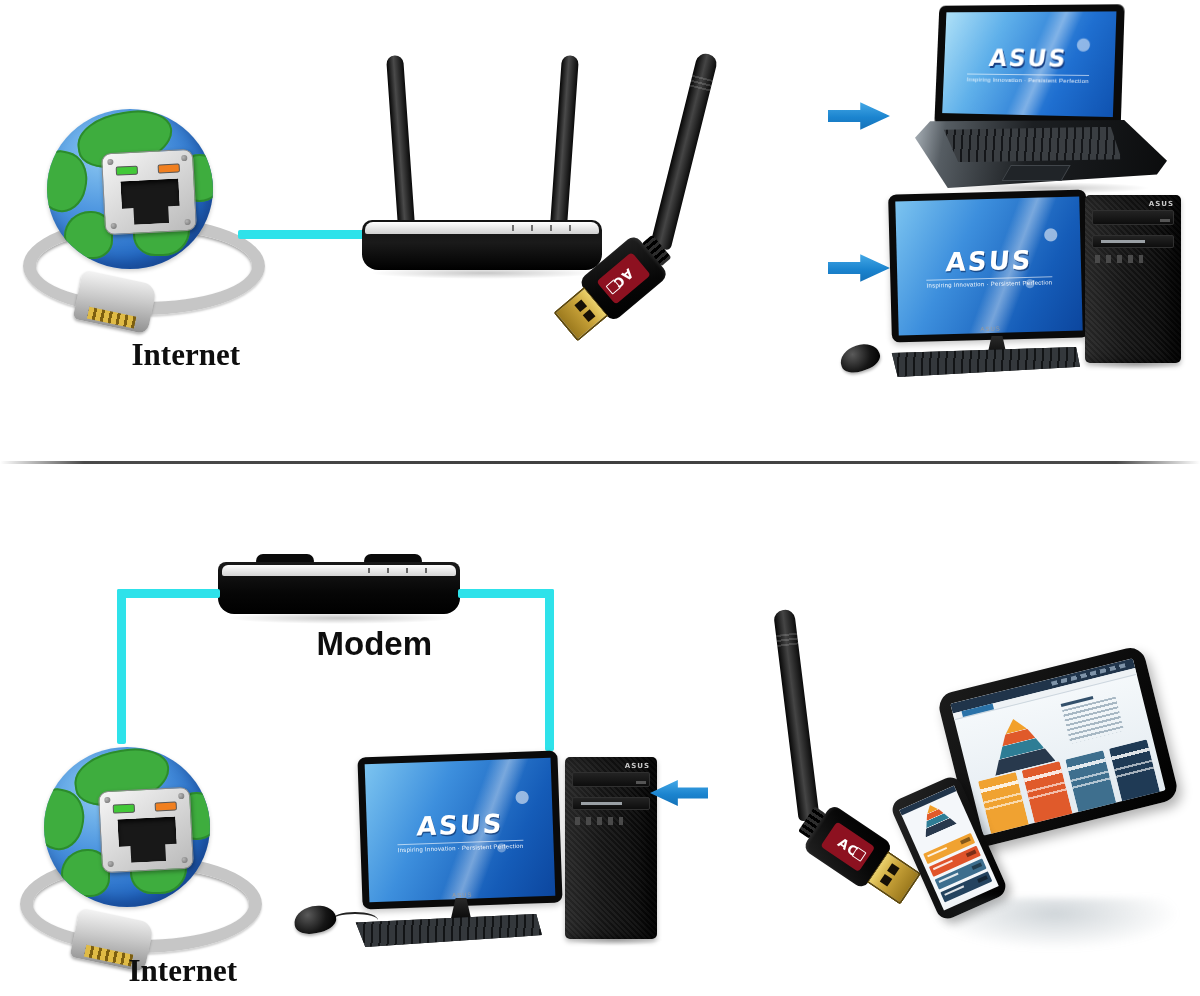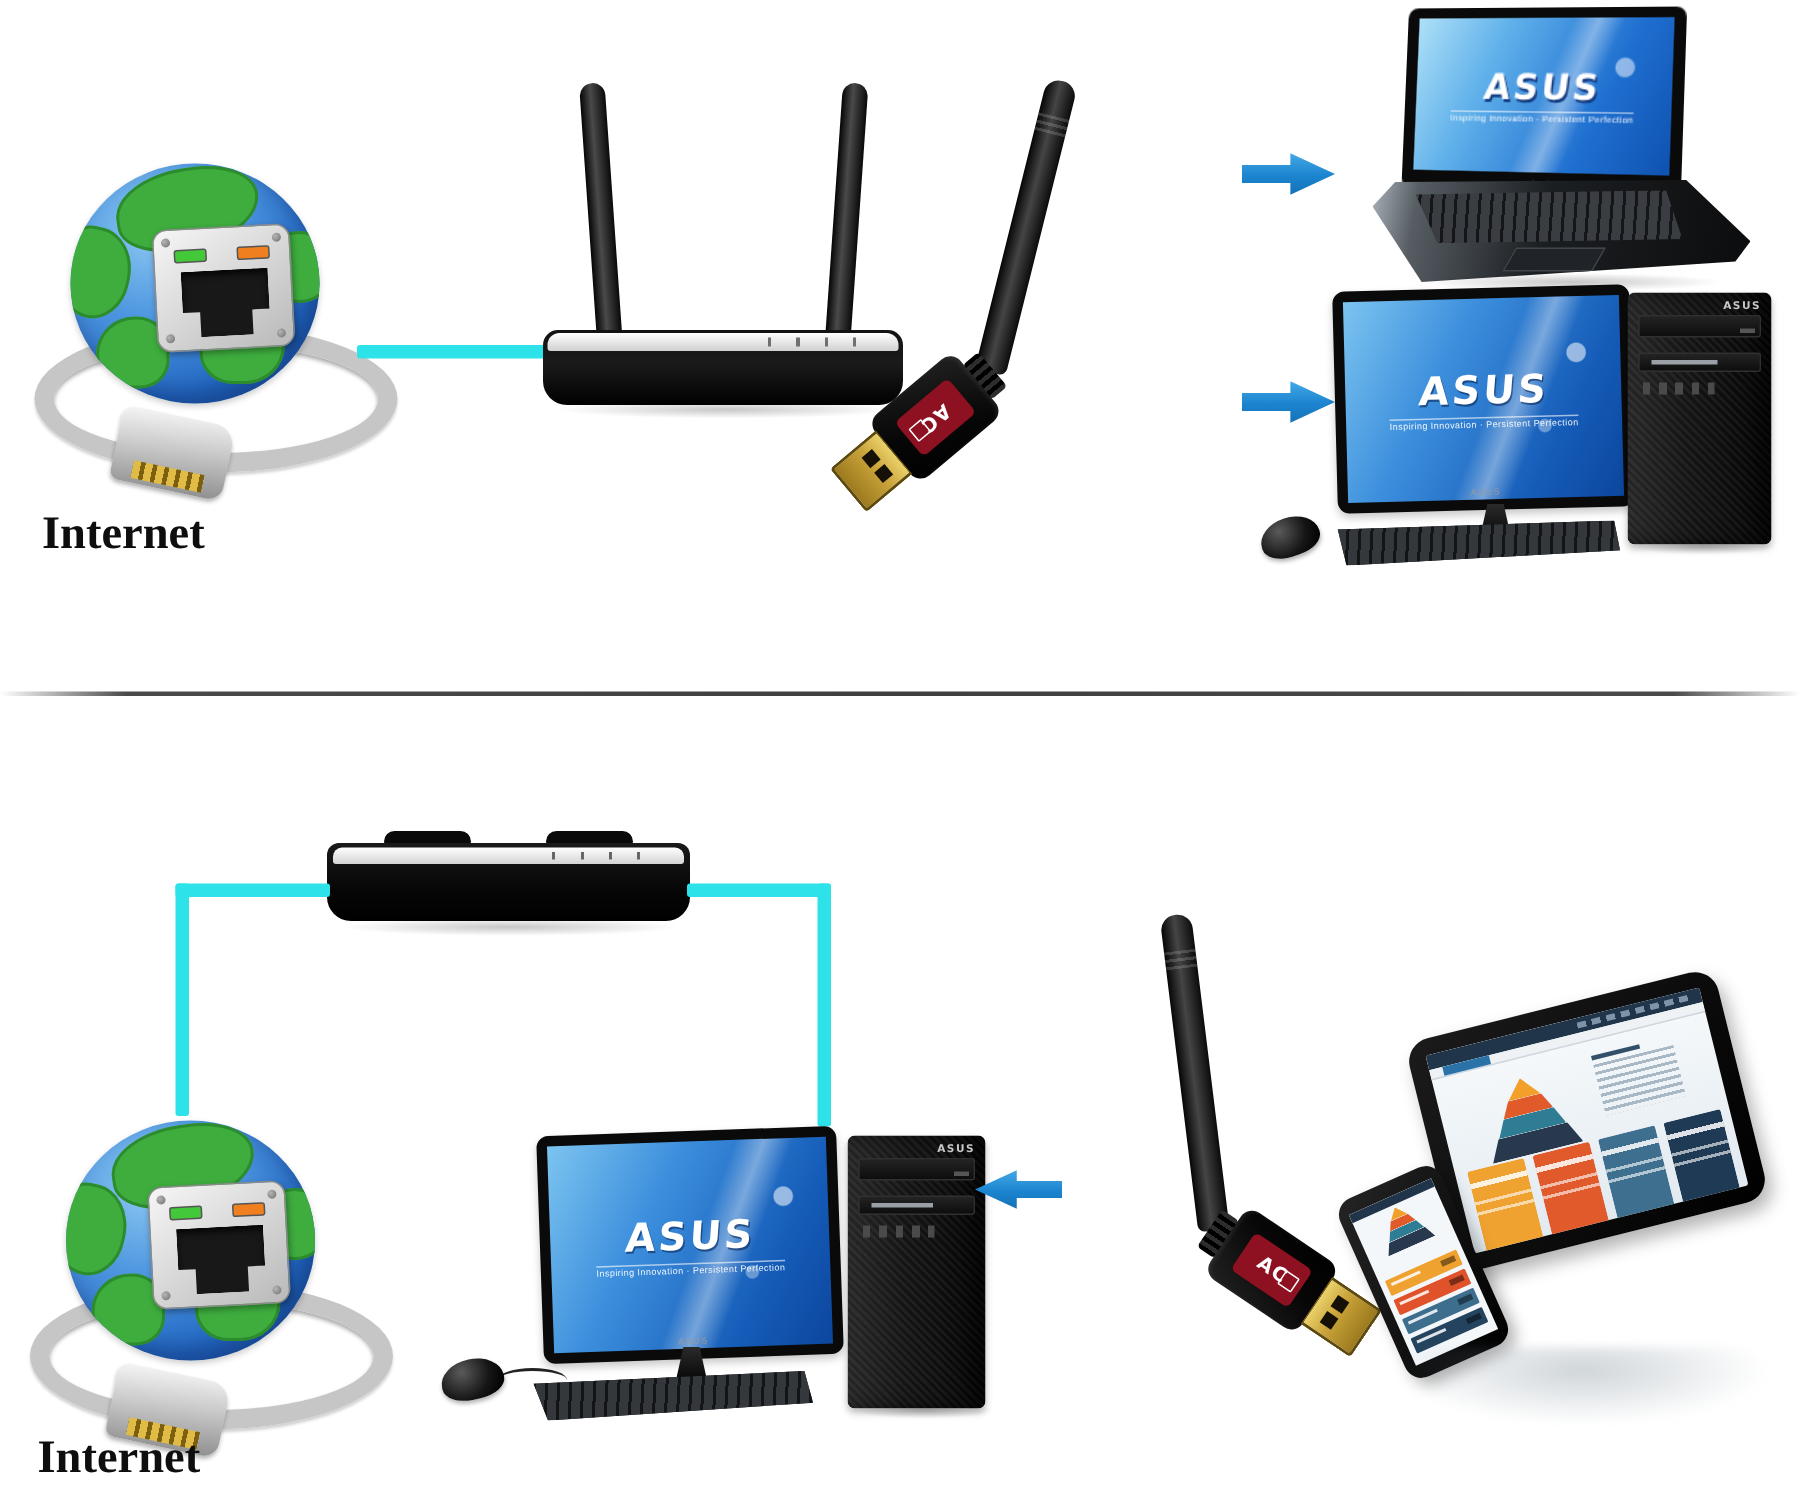--- a/index.html
+++ b/index.html
@@ -2,21 +2,21 @@
 <html><head>
 <meta charset="utf-8">
 <style>
   html,body{margin:0;padding:0;background:#fff;}
   .canvas{position:relative;width:1200px;height:996px;background:#fff;overflow:hidden;
           font-family:"Liberation Sans",sans-serif;}
   .canvas i, .canvas div, .canvas span{box-sizing:border-box;}
   i{display:block;font-style:normal;}
 
   
-  .lbl{position:absolute;text-align:left;color:#0e0e0e;line-height:1.05;}
+  .lbl{position:absolute;text-align:right;color:#0e0e0e;line-height:1.05;}
   .lbl.serif{font-family:"Liberation Serif",serif;font-weight:700;font-size:31px;}
   .lbl.sans{font-family:"Liberation Sans",sans-serif;font-weight:700;font-size:31px;}
 
   
   .cyan{position:absolute;background:#2ee2ea;border-radius:2px;}
   .arrow{position:absolute;background:linear-gradient(180deg,#47abe8 0%,#1b84cf 55%,#1470b6 100%);}
   .arrow.right{clip-path:polygon(0 30%,52% 30%,52% 4%,100% 50%,52% 96%,52% 70%,0 70%);}
   .arrow.left{clip-path:polygon(100% 30%,48% 30%,48% 4%,0 50%,48% 96%,48% 70%,100% 70%);}
 
   
@@ -299,20 +299,21 @@
   <i class="shadow" style="left:1088px;top:358px;width:95px;height:12px;"></i>
 
   <i class="divider"></i>
 
   <div class="modem" style="left:218px;top:550px;">
     <i class="foot f1"></i>
     <i class="foot f2"></i>
     <div class="mbody"></div>
     <i class="shadow" style="left:8px;top:62px;width:228px;height:12px;"></i>
   </div>
+  <div class="lbl sans" style="left:248px;top:627px;width:184px;font-size:33px;">Modem</div>
 
   <i class="cyan" style="left:117px;top:589px;width:103px;height:9px;"></i>
   <i class="cyan" style="left:117px;top:589px;width:9px;height:155px;"></i>
   <i class="cyan" style="left:458px;top:589px;width:96px;height:9px;"></i>
   <i class="cyan" style="left:545px;top:589px;width:9px;height:162px;"></i>
 
   <div class="globe" style="left:22px;top:733px;">
     <i class="ring"></i>
     <div class="sphere">
       <i class="land l1"></i>

